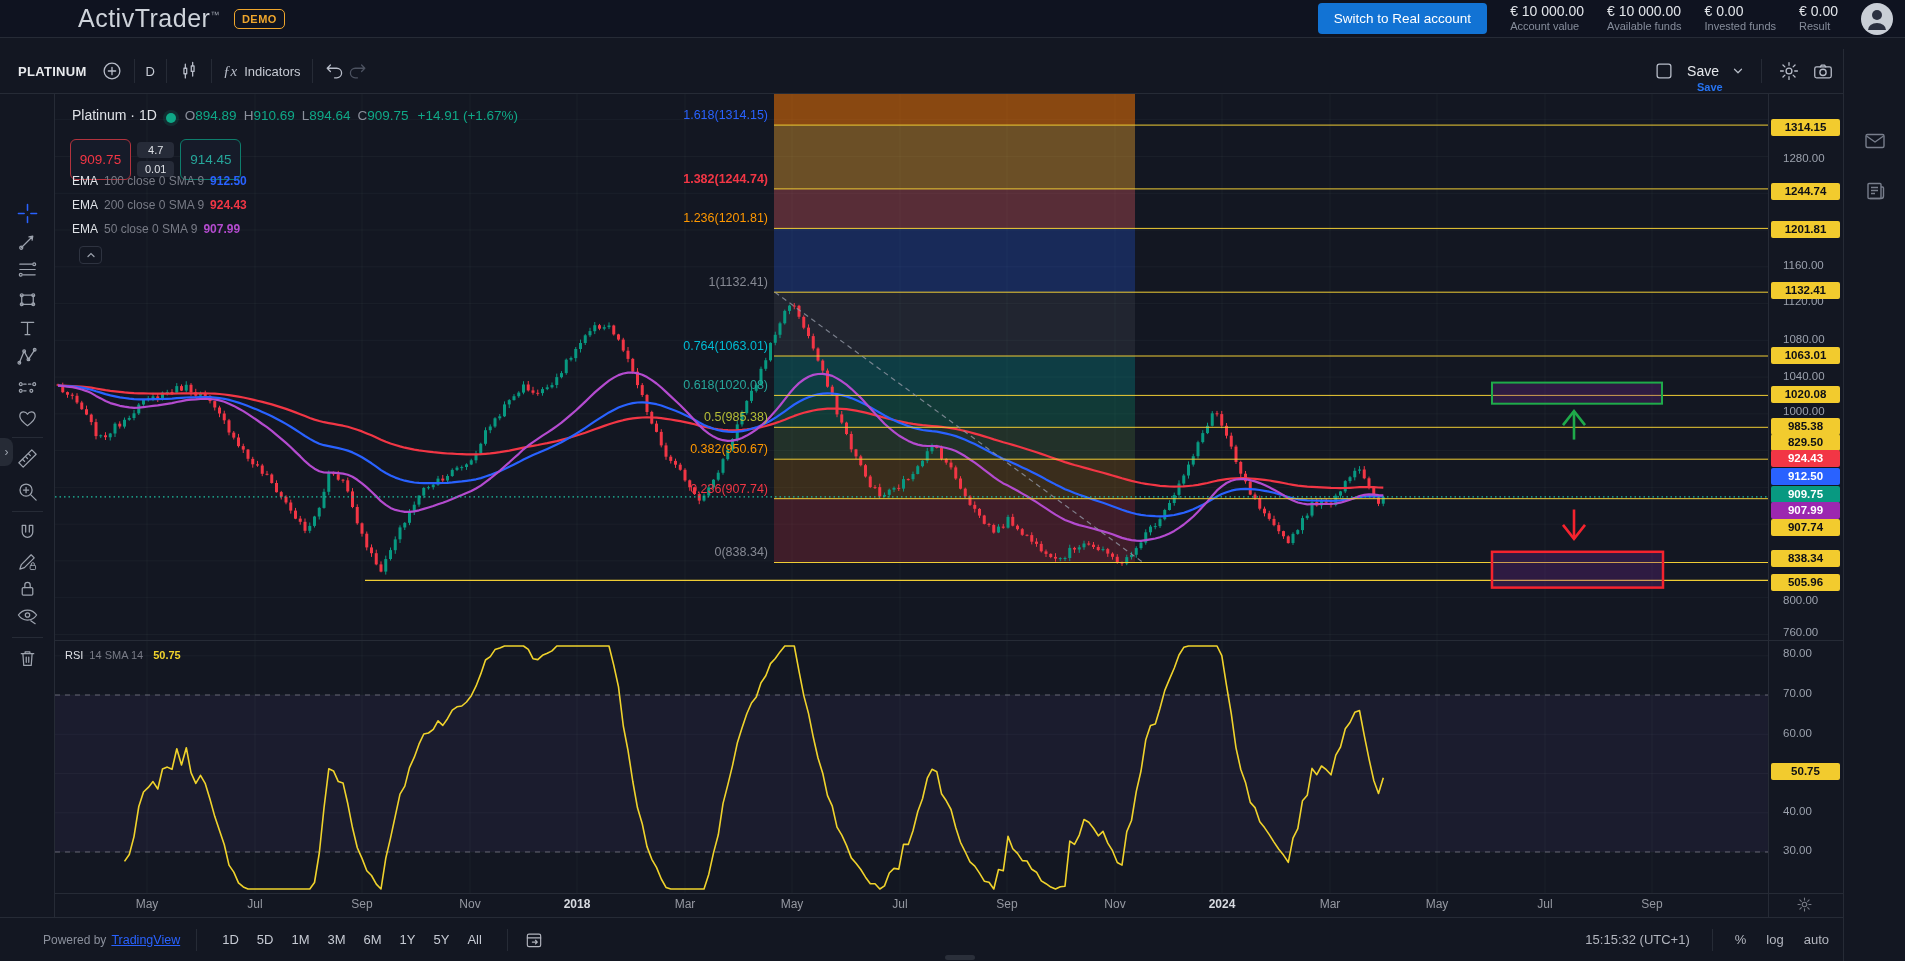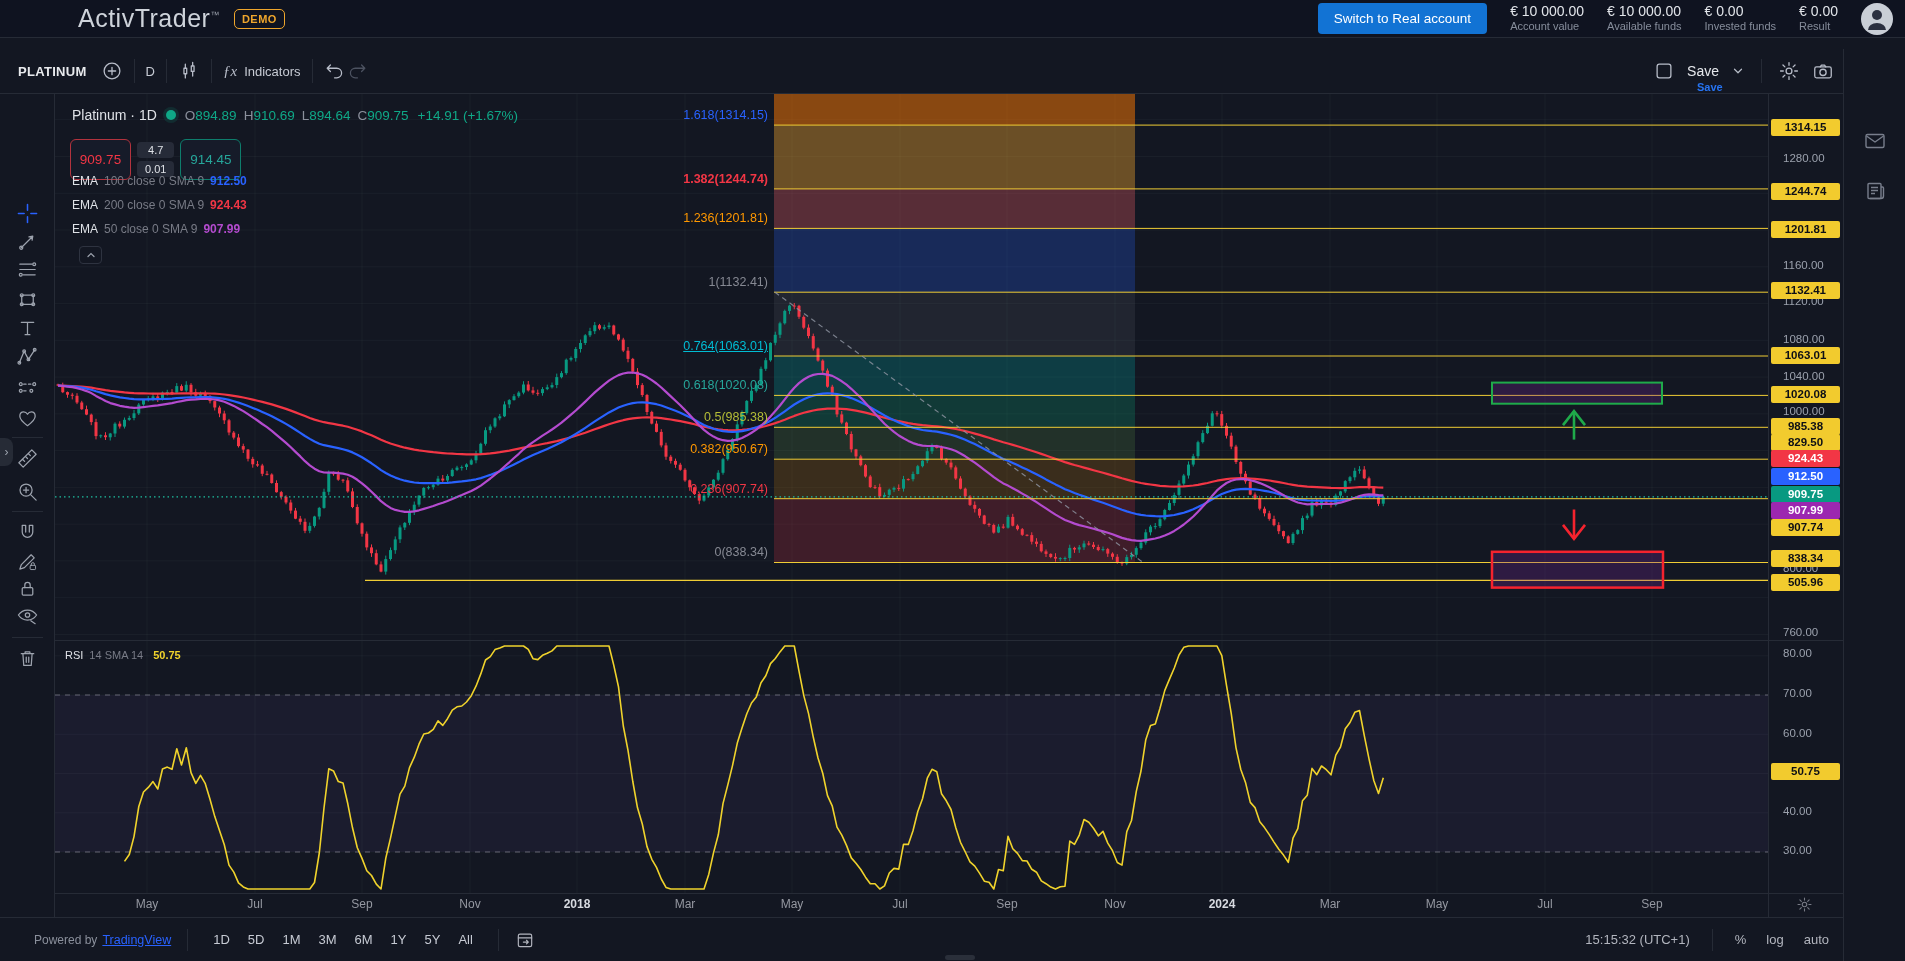--- a/index.html
+++ b/index.html
@@ -34,21 +34,21 @@
   
   #left-rail{position:absolute;left:0;top:94px;width:55px;height:823px;background:#131722;border-right:1px solid #262b36;z-index:4}
   .tool{position:absolute;left:16px;width:23px;height:23px;cursor:pointer}
   .tool svg{width:23px;height:23px;stroke:#9da3ae;fill:none;stroke-width:1.3;stroke-linecap:round;stroke-linejoin:round}
   .rail-sep{position:absolute;left:12px;width:31px;height:1px;background:#262b36}
   #rail-handle{position:absolute;left:0;top:438px;width:13px;height:28px;background:#262b36;color:#9da3ae;
     border-radius:0 8px 8px 0;font-size:12px;display:flex;align-items:center;justify-content:center;cursor:pointer;z-index:5}
   
   #chart-canvas{position:absolute;left:0;top:0;z-index:1;pointer-events:none}
   
-  #legend{position:absolute;left:72px;top:107px;display:flex;align-items:center;gap:9px;z-index:3;font-size:13.5px}
+  #legend{position:absolute;left:72px;top:107px;display:flex;align-items:flex-end;gap:9px;z-index:3;font-size:13.5px}
   #legend .title{font-size:14px;color:#dfe2e7}
   .status-dot{width:10px;height:10px;border-radius:50%;background:#0fa887;box-shadow:0 0 0 3px rgba(15,168,135,.15)}
   .ohlc{display:flex;gap:7px}
   .ohlc .k{color:#8b909c}
   .ohlc .v,.chg{color:#0fa887}
   #quote-widget{position:absolute;left:70px;top:139px;display:flex;gap:6px;z-index:3;align-items:stretch;height:41px}
   .q-box{width:61px;border-radius:6px;display:flex;align-items:center;justify-content:center;font-size:13.5px;cursor:pointer;background:#161b29}
   .q-sell{border:1px solid #b3333e;color:#f23645}
   .q-buy{border:1px solid #0e7d6c;color:#26a69a}
   .q-mid{display:flex;flex-direction:column;gap:3px;justify-content:center}
@@ -75,21 +75,21 @@
   #time-axis{position:absolute;left:0;top:893px;width:1843px;height:24px;z-index:3;cursor:ew-resize}
   .t-label{position:absolute;top:4px;transform:translateX(-50%);font-size:12px;color:#9598a1;white-space:nowrap}
   .t-label.bold{color:#d7dae0;font-weight:bold}
   #axis-gear{position:absolute;left:1796px;top:896px;z-index:4;cursor:pointer}
   
   #right-rail{position:absolute;left:1843px;top:49px;width:62px;height:912px;background:#131722;border-left:1px solid #262b36;z-index:5}
   .rr-icon{position:absolute;left:19px;cursor:pointer}
   
   #footer{position:absolute;left:0;top:917px;width:1843px;height:44px;background:#131722;border-top:1px solid #262b36;
     display:flex;align-items:center;z-index:5;font-size:13px;color:#b2b5be}
-  .powered{margin-left:34px;font-size:12px;color:#8b909c}
+  .powered{margin-left:43px;font-size:12px;color:#8b909c}
   .tv-link{color:#2962ff;text-decoration:underline;cursor:pointer;font-size:12.5px;margin-left:5px}
   .f-sep{width:1px;height:22px;background:#262b36;margin:0 16px}
   .range-btn{padding:4px 9px;border-radius:4px;cursor:pointer;color:#c6cad3}
   .footer-right{margin-left:auto;display:flex;align-items:center;gap:20px;padding-right:14px}
   .clock{color:#b2b5be}
   .scale-btn{cursor:pointer}
   #bottom-handle{position:absolute;left:945px;top:955px;width:30px;height:5px;background:#2a2f3a;border-radius:3px;z-index:6}
 </style>
 </head>
 <body>
@@ -938,39 +938,39 @@
     <span class="n">RSI</span>
       <span class="p">14 SMA 14</span>
     <span class="val">50.75</span>
   </div>
 
   <div id="fib-labels">
       <div class="fib-label" style="top: 108.115px; color: rgb(41, 98, 255);">1.618(1314.15)</div>
       <div class="fib-label" style="top: 171.916px; color: rgb(242, 54, 69); font-weight: bold;">1.382(1244.74)</div>
       <div class="fib-label" style="top: 211.377px; color: rgb(255, 152, 0);">1.236(1201.81)</div>
       <div class="fib-label" style="top: 275.169px; color: rgb(134, 137, 147);">1(1132.41)</div>
-      <div class="fib-label" style="top: 338.961px; color: rgb(0, 188, 212); text-decoration: underline;">0.764(1063.01)</div>
+      <div class="fib-label" style="top: 338.961px; color: rgb(0, 188, 212);">0.764(1063.01)</div>
       <div class="fib-label" style="top: 378.421px; color: rgb(38, 166, 154);">0.618(1020.08)</div>
       <div class="fib-label" style="top: 410.317px; color: rgb(181, 189, 54);">0.5(985.38)</div>
       <div class="fib-label" style="top: 442.223px; color: rgb(255, 152, 0);">0.382(950.67)</div>
       <div class="fib-label" style="top: 481.683px; color: rgb(242, 54, 69);">0.236(907.74)</div>
       <div class="fib-label" style="top: 545.475px; color: rgb(134, 137, 147);">0(838.34)</div>
     </div>
 
   <div class="pane-sep" style="top:640px"></div>
   <div class="pane-sep" style="top:893px"></div>
 
   <div id="price-scale">
       <div class="ps-tick" style="top: 58px;">1280.00</div>
       <div class="ps-tick" style="top: 165px;">1160.00</div>
       <div class="ps-tick" style="top: 201px;">1120.00</div>
       <div class="ps-tick" style="top: 239px;">1080.00</div>
       <div class="ps-tick" style="top: 276px;">1040.00</div>
       <div class="ps-tick" style="top: 311px;">1000.00</div>
-      <div class="ps-tick" style="top: 468px;">800.00</div>
+      <div class="ps-tick" style="top: 500px;">800.00</div>
       <div class="ps-tick" style="top: 532px;">760.00</div>
       <div class="ps-tick" style="top: 553px;">80.00</div>
       <div class="ps-tick" style="top: 593px;">70.00</div>
       <div class="ps-tick" style="top: 633px;">60.00</div>
       <div class="ps-tick" style="top: 711px;">40.00</div>
       <div class="ps-tick" style="top: 750px;">30.00</div>
       <div class="ps-badge" style="top: 25px; background: rgb(242, 203, 46); color: rgb(13, 15, 22);">1314.15</div>
       <div class="ps-badge" style="top: 89px; background: rgb(242, 203, 46); color: rgb(13, 15, 22);">1244.74</div>
       <div class="ps-badge" style="top: 127px; background: rgb(242, 203, 46); color: rgb(13, 15, 22);">1201.81</div>
       <div class="ps-badge" style="top: 188px; background: rgb(242, 203, 46); color: rgb(13, 15, 22);">1132.41</div>

